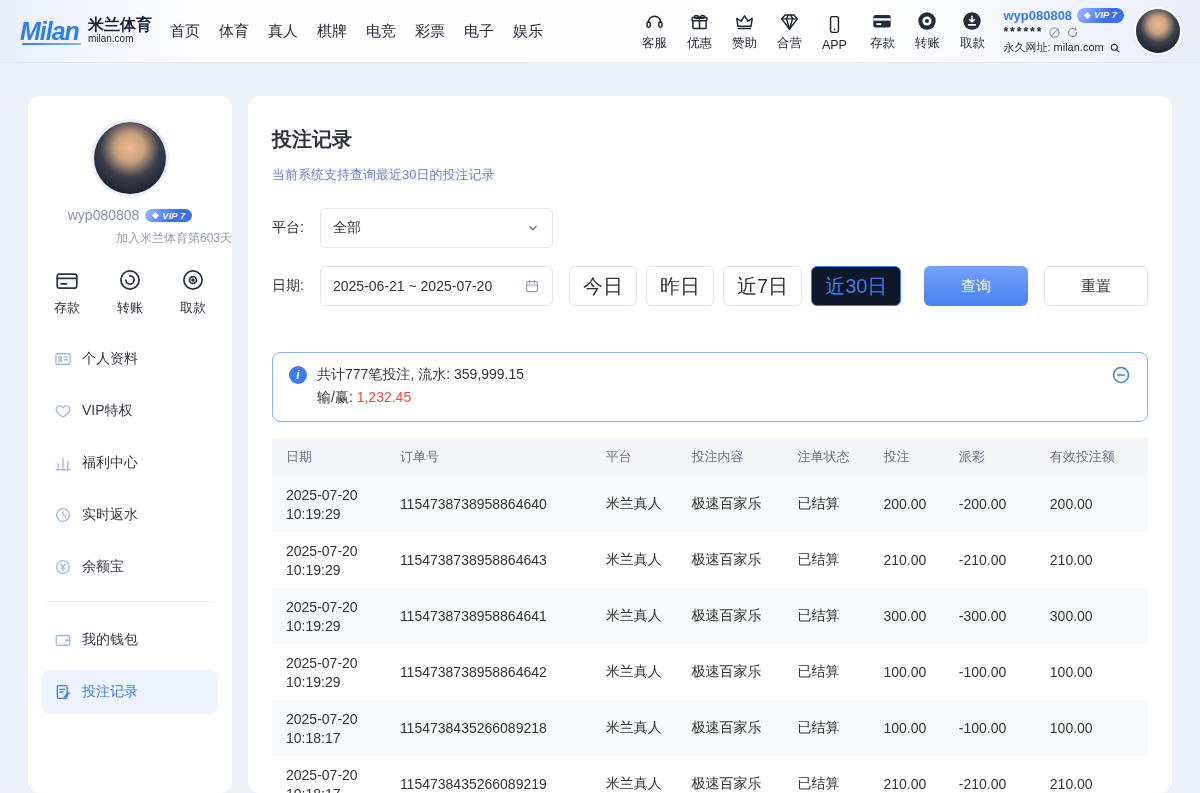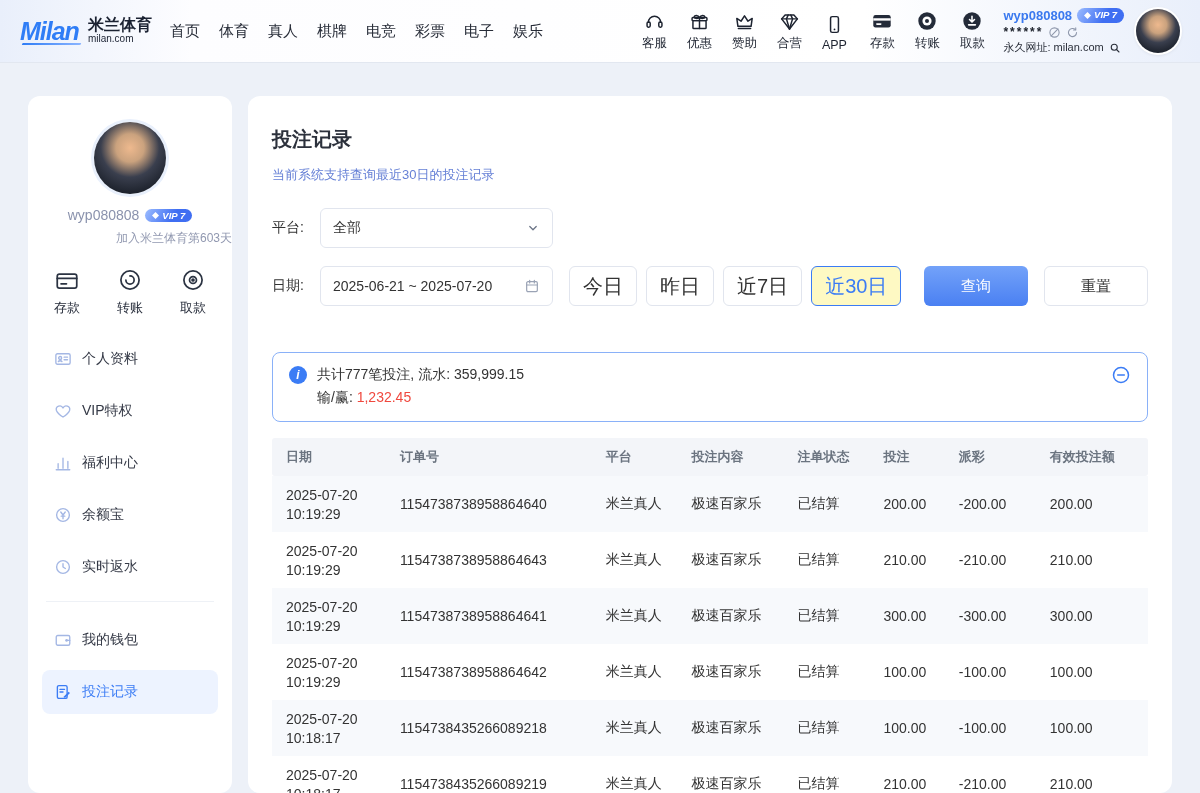--- a/index.html
+++ b/index.html
@@ -62,36 +62,36 @@
   .page-title{font-size:20px;font-weight:600;color:#2c313c;}
   .subtitle{margin-top:13px;font-size:13px;color:#6680d6;}
   .filter-row{display:flex;align-items:center;margin-top:24px;}
   .filter-row.row2{margin-top:18px;}
   .flabel{width:48px;font-size:14px;color:#333;flex:none;}
   .select,.datebox{width:233px;height:40px;border:1px solid #e1e5ee;border-radius:6px;background:#fff;
     display:flex;align-items:center;justify-content:space-between;padding:0 12px;font-size:14px;color:#333;cursor:pointer;}
   .quickdates{display:flex;gap:9px;margin-left:16px;}
   .qd{min-width:58px;height:40px;padding:0 13px;border:1px solid #e1e5ee;border-radius:6px;background:#fff;
     font-size:20px;color:#333;cursor:pointer;font-family:inherit;}
-  .qd.active{background:#fef9c3;border-color:var(--accent);color:var(--accent);}
+  .qd.active{background:#0f172a;border-color:var(--accent);color:var(--accent);}
   .actions{margin-left:auto;display:flex;gap:16px;}
   .btn{width:104px;height:40px;border-radius:6px;font-size:15px;cursor:pointer;font-family:inherit;}
   .btn-primary{border:none;color:#fff;background:linear-gradient(180deg,#73a2f9,#4a80f2);}
   .btn-ghost{border:1px solid #e1e5ee;background:#fff;color:#333;}
 
   .summary{margin-top:46px;border:1.5px solid #8ab1f8;border-radius:8px;padding:10px 16px 12px;
     display:flex;align-items:flex-start;}
   .info-i{width:18px;height:18px;border-radius:50%;background:var(--accent);color:#fff;font-size:12px;font-weight:bold;
     text-align:center;line-height:18px;flex:none;margin-top:3px;font-style:italic;}
   .sum-lines{margin-left:10px;font-size:14px;color:#333;line-height:23px;}
   .red{color:var(--red);}
   .collapse{margin-left:auto;color:var(--accent);cursor:pointer;margin-top:2px;}
 
   .thead,.trow{display:grid;grid-template-columns:13% 23.5% 9.8% 12.1% 9.8% 8.6% 10.4% 1fr;align-items:center;}
-  .thead{margin-top:16px;background:#f3f5f9;height:38px;border-radius:3px;font-weight:bold;}
+  .thead{margin-top:16px;background:#f3f5f9;height:38px;border-radius:3px;}
   .th{padding:0 14px;font-size:13px;color:#6b7480;white-space:nowrap;}
   .trow{height:56px;font-size:14px;color:#333;}
   .trow:nth-child(odd){background:#f7f9fc;}
   .td{padding:0 14px;white-space:nowrap;overflow:hidden;}
   .td .time{margin-top:3px;}
 </style>
 </head>
 <body>
 
 <header class="header">
@@ -311,35 +311,35 @@
         <span class="icn">
           <svg width="18" height="18" viewBox="0 0 24 24" fill="none" stroke="currentColor" stroke-width="1.8" stroke-linecap="round">
               <path d="M5.5 19v-6M12 19V5.5M18.5 19v-9"></path>
               <path d="M3 21h18"></path>
             </svg>
         </span>
         <span>福利中心</span>
       </div>
       <div class="mitem">
         <span class="icn">
+          <svg width="18" height="18" viewBox="0 0 24 24" fill="none" stroke="currentColor" stroke-width="1.8" stroke-linecap="round" stroke-linejoin="round">
+              <circle cx="12" cy="12" r="8.5"></circle>
+              <path d="M12 7.5V12l3.2 2"></path>
+            </svg>
+        </span>
+        <span>实时返水</span>
+      </div>
+      <div class="mitem">
+        <span class="icn">
           <svg width="18" height="18" viewBox="0 0 24 24" fill="none" stroke="currentColor" stroke-width="1.8" stroke-linecap="round">
               <circle cx="12" cy="12" r="8.5"></circle>
               <path d="M9 8l3 4 3-4M12 12v5M9.6 13.5h4.8"></path>
             </svg>
         </span>
         <span>余额宝</span>
-      </div>
-      <div class="mitem">
-        <span class="icn">
-          <svg width="18" height="18" viewBox="0 0 24 24" fill="none" stroke="currentColor" stroke-width="1.8" stroke-linecap="round" stroke-linejoin="round">
-              <circle cx="12" cy="12" r="8.5"></circle>
-              <path d="M12 7.5V12l3.2 2"></path>
-            </svg>
-        </span>
-        <span>实时返水</span>
       </div>
 
       <div class="mdivider"></div>
 
       <div class="mitem">
         <span class="icn">
           <svg width="18" height="18" viewBox="0 0 24 24" fill="none" stroke="currentColor" stroke-width="1.8" stroke-linecap="round" stroke-linejoin="round">
               <rect x="3" y="6" width="18" height="13" rx="2"></rect>
               <path d="M16 12.5h5"></path>
               <circle cx="16.8" cy="12.5" r="0.8" fill="currentColor"></circle>

